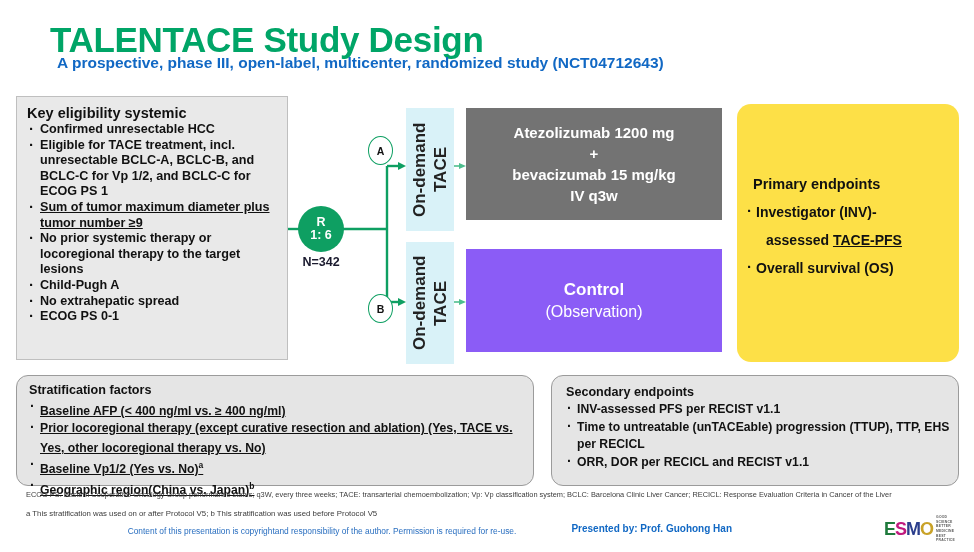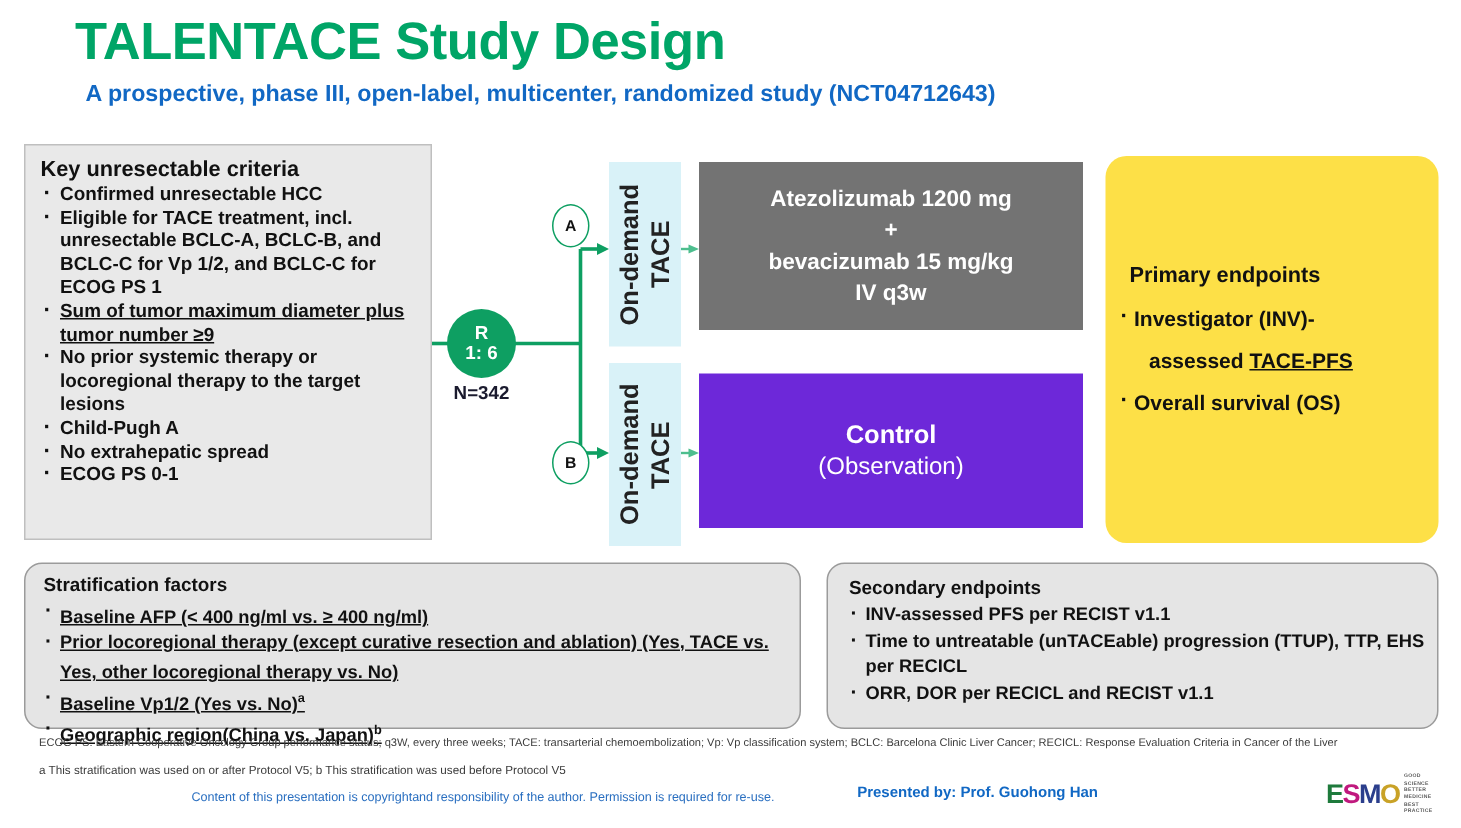--- a/index.html
+++ b/index.html
@@ -7,21 +7,21 @@
     width:974px;height:552px;overflow:hidden;
     background:#ffffff;
     font-family:"Liberation Sans", sans-serif;
     color:#111111;
     position:relative;
   }
   .slide{position:relative;width:974px;height:552px;}
 
   
   #title{
-    position:absolute;left:50px;top:8px;
+    position:absolute;left:50px;top:20px;
     font-size:35px;font-weight:bold;color:#00A567;
     letter-spacing:-0.3px;white-space:nowrap;
   }
   #subtitle{
     position:absolute;left:57px;top:54px;
     font-size:15.5px;font-weight:bold;color:#1168C4;
     white-space:nowrap;
   }
 
   
@@ -79,21 +79,21 @@
 
   
   #arm-a-box{
     position:absolute;left:466px;top:108px;width:256px;height:112px;
     background:#737373;color:#ffffff;
     display:flex;align-items:center;justify-content:center;text-align:center;
     font-size:15px;font-weight:bold;line-height:21px;
   }
   #arm-b-box{
     position:absolute;left:466px;top:249px;width:256px;height:103px;
-    background:#6d28d9;color:#ffffff;
+    background:#8b5cf6;color:#ffffff;
     display:flex;flex-direction:column;align-items:center;justify-content:center;text-align:center;
   }
   #arm-b-box .l1{font-size:17px;font-weight:bold;line-height:22px;}
   #arm-b-box .l2{font-size:16px;font-weight:normal;line-height:21px;}
 
   
   #primary{
     position:absolute;left:737px;top:104px;width:222px;height:258px;
     background:#fde047;border-radius:14px;
     box-sizing:border-box;padding:72px 10px 0 10px;
@@ -157,21 +157,21 @@
 </style>
 </head>
 <body>
 
 <div class="slide">
 
   <div id="title">TALENTACE Study Design</div>
   <div id="subtitle">A prospective, phase III, open-label, multicenter, randomized study (NCT04712643)</div>
 
   <div id="eligibility">
-    <div class="hd">Key unresectable criteria</div>
+    <div class="hd">Key eligibility systemic</div>
     <ul>
       <li><span>Confirmed unresectable HCC</span></li>
       <li><span>Eligible for TACE treatment, incl. unresectable BCLC-A, BCLC-B, and BCLC-C  for Vp 1/2, and BCLC-C for ECOG PS 1</span></li>
       <li class="u"><span class="ut">Sum of tumor maximum diameter plus tumor number ≥9</span></li>
       <li><span>No prior systemic therapy or locoregional therapy to the target lesions</span></li>
       <li><span>Child-Pugh A</span></li>
       <li><span>No extrahepatic spread</span></li>
       <li><span>ECOG PS 0-1</span></li>
     </ul>
   </div>

